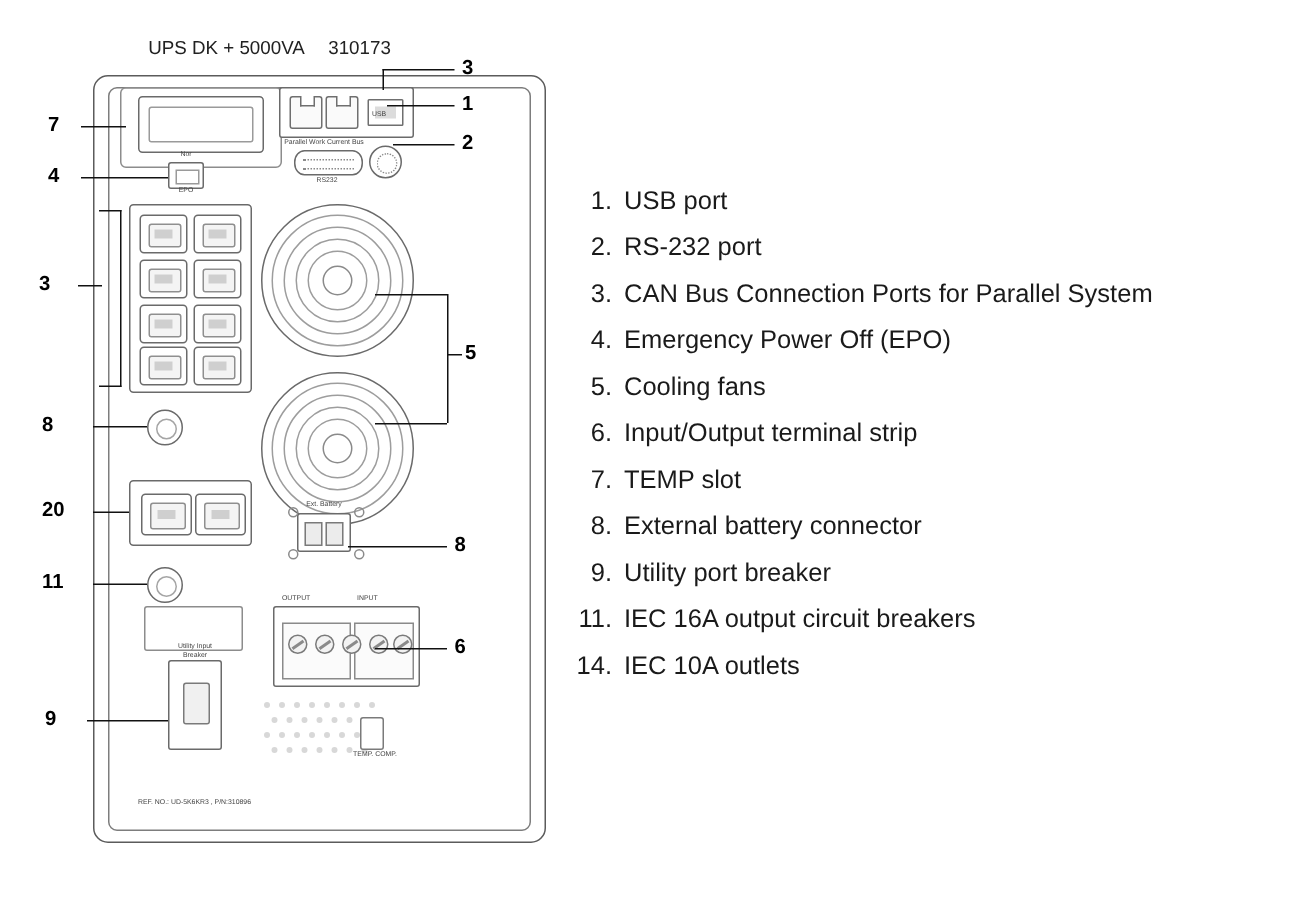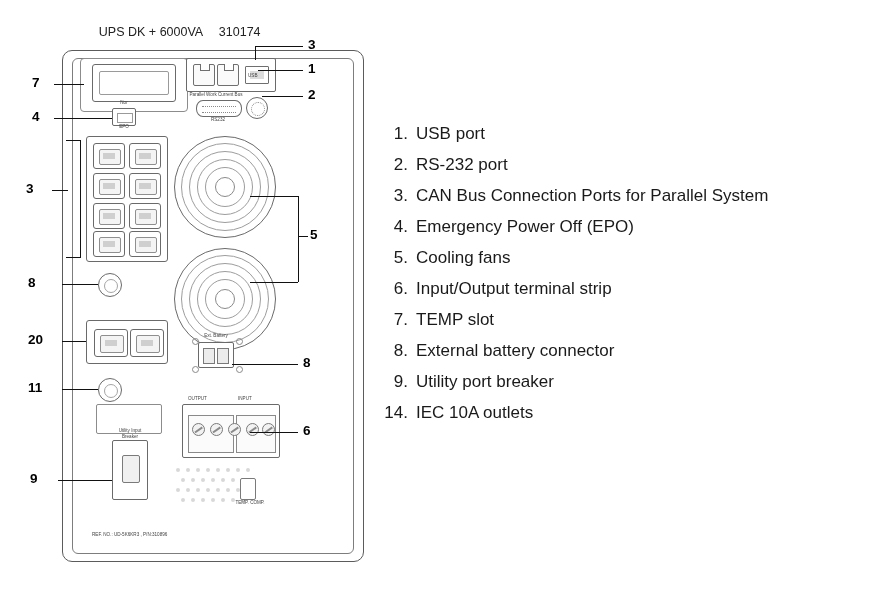--- a/index.html
+++ b/index.html
@@ -189,20 +189,23 @@
   .legend-item{display:flex;align-items:flex-start;}
   .legend-num{width:30px;text-align:right;padding-right:8px;flex:none;}
   .legend-text{flex:1;}
 </style>
 </head>
 <body>
 
 <div class="stage">
 
   <div class="model-lines">
+    <div class="model-row">
+      <span class="code">UPS DK + 5000VA</span><span class="num">310173</span>
+    </div>
     <div class="model-row">
       <span class="code">UPS DK + 6000VA</span><span class="num">310174</span>
     </div>
   </div>
 
   <div class="unit-outline"></div>
   <div class="unit-inner"></div>
 
   <div class="snmp-frame"></div>
   <div class="snmp-slot"></div>
@@ -397,18 +400,22 @@
     </div>
     <div class="legend-item">
       <span class="legend-num">8.</span>
       <span class="legend-text">External battery connector</span>
     </div>
     <div class="legend-item">
       <span class="legend-num">9.</span>
       <span class="legend-text">Utility port breaker</span>
     </div>
     <div class="legend-item">
+      <span class="legend-num">11.</span>
+      <span class="legend-text">IEC 16A output circuit breakers</span>
+    </div>
+    <div class="legend-item">
       <span class="legend-num">14.</span>
       <span class="legend-text">IEC 10A outlets</span>
     </div>
   </div>
 
 </div>
 
 </body></html>

